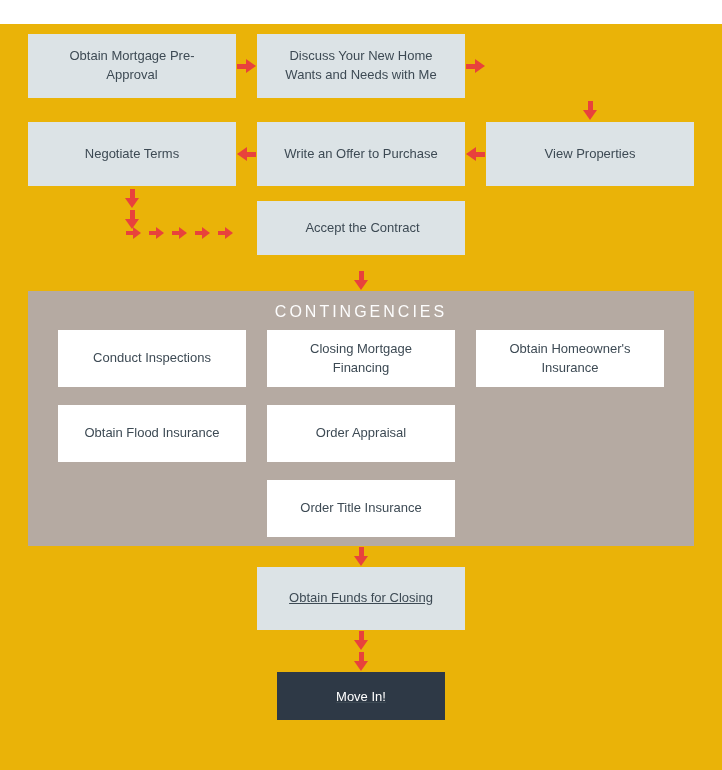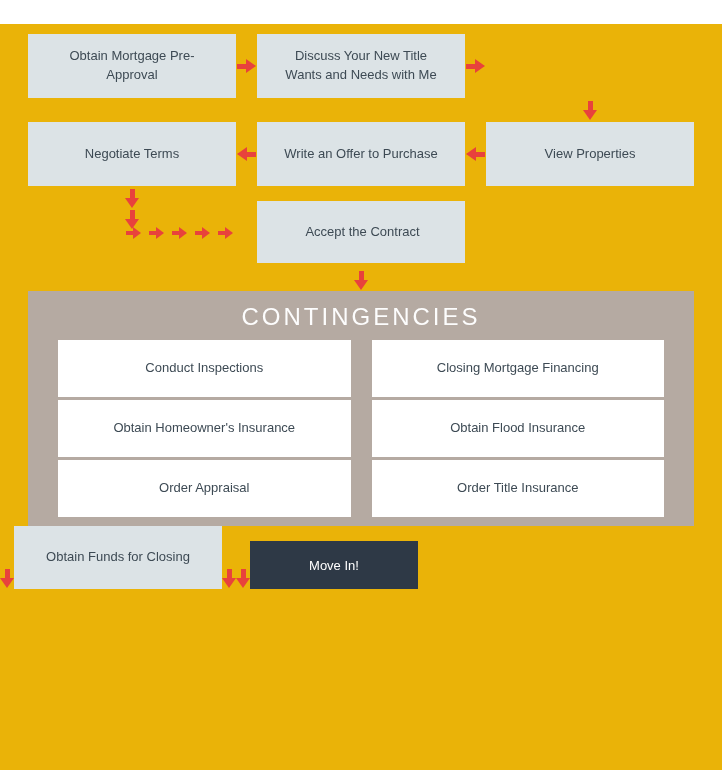--- a/index.html
+++ b/index.html
@@ -29,62 +29,62 @@
   .arr-l .stem { width:9px; height:5px; }
   .arr-l .head { border-right:10px solid #e8423c; border-top:7px solid transparent; border-bottom:7px solid transparent; }
   .arr-d { flex-direction:column; align-items:center; }
   .arr-d .stem { width:5px; height:9px; }
   .arr-d .head { border-top:10px solid #e8423c; border-left:7px solid transparent; border-right:7px solid transparent; }
   .arr-sm .stem { width:7px; height:4px; }
   .arr-sm .head { border-left:8px solid #e8423c; border-top:6px solid transparent; border-bottom:6px solid transparent; }
 
   
   .mid-zone { position:relative; height:84px; }
-  .accept-box { position:absolute; left:257px; top:15px; width:208px; height:62px;padding-left:21px; }
+  .accept-box { position:absolute; left:257px; top:15px; width:208px; height:54px;padding-left:21px; }
   .down1 { position:absolute; left:125px; top:3px; }
   .down2 { position:absolute; left:125px; top:24px; }
   .chain { position:absolute; left:126px; top:41px; display:flex; gap:8px; align-items:center; }
 
   .center-arrow { display:flex; justify-content:center; align-items:center; height:21px; }
 
   
   .cont-section { margin:0 28px; background:#b5aaa2; padding:9px 30px 9px; }
   .cont-title {
-    color:#fdfdfd; text-align:center; font-size:24px; letter-spacing:3px;
+    color:#fdfdfd; text-align:center; font-size:16px; letter-spacing:3px;
     font-weight:400; margin:3px 0 9px;
   }
-  .cont-grid { display:grid; grid-template-columns:repeat(2,1fr); gap:3px 21px; }
+  .cont-grid { display:grid; grid-template-columns:repeat(3,1fr); gap:18px 21px; }
   .cont-node {
     background:#ffffff; color:#3d4a54; height:57px;
     display:flex; align-items:center; justify-content:center;
     text-align:center; font-size:13px; line-height:1.45; padding:0 14px;
   }
   .cont-center { grid-column:2; }
 
-  .bottom-flow { display:flex; flex-direction:row; align-items:flex-end; }
+  .bottom-flow { display:flex; flex-direction:column; align-items:center;text-decoration:underline; }
   .final-node {
     background:#2e3946; color:#ffffff; width:168px; height:48px;
     display:flex; align-items:center; justify-content:center; font-size:13px;
   }
   .footer-strip { position:absolute; left:0; bottom:0; width:100%; height:7px; background:#ececec; }
 </style>
 </head>
 <body>
 
 <div class="canvas">
 
   <div class="frow row-top">
     <div class="node">Obtain Mortgage Pre-Approval</div>
     <div class="gap">
       <span class="arr arr-r">
           <i class="stem"></i>
           <i class="head"></i>
         </span>
     </div>
-    <div class="node">Discuss Your New Title Wants and Needs with Me</div>
+    <div class="node">Discuss Your New Home Wants and Needs with Me</div>
     <div class="gap">
       <span class="arr arr-r">
           <i class="stem"></i>
           <i class="head"></i>
         </span>
     </div>
   </div>
 
   <div class="arrow-row">
     <div class="col"></div>

